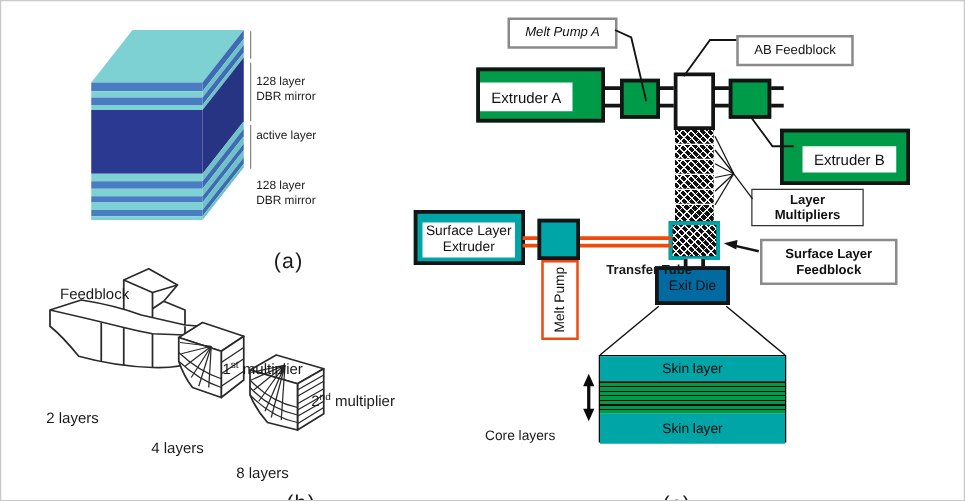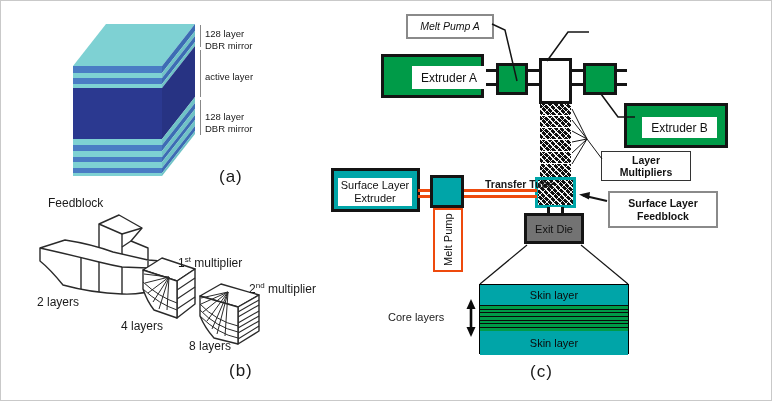--- a/index.html
+++ b/index.html
@@ -5,21 +5,21 @@
   html,body{margin:0;padding:0;background:#fff;}
   #figure{
     position:relative;width:772px;height:401px;background:#fff;
     border:1px solid #c9c9c9;box-sizing:border-box;overflow:hidden;
     font-family:"Liberation Sans", sans-serif;color:#111;
   }
   .abs{position:absolute;box-sizing:border-box;}
   svg{position:absolute;left:0;top:0;pointer-events:none;}
 
   
-  .txt{position:absolute;white-space:nowrap;color:#1a1a1a;}
+  .txt{position:absolute;white-space:nowrap;color:#1a1a1a;margin-top:32px;}
   .cap{font-size:17px;letter-spacing:1px;}
 
   
   .green{background:#009B48;}
   .teal{background:#00A5A8;}
   .blkborder{border:3px solid #141414;}
   .comp-label{
     position:absolute;background:#fff;display:flex;align-items:center;justify-content:center;
     text-align:center;font-size:12px;color:#111;
   }
@@ -150,21 +150,21 @@
   <div class="txt" style="left:120px;top:318px;font-size:12px;">4 layers</div>
   <div class="txt" style="left:188px;top:338px;font-size:12px;">8 layers</div>
   <div class="txt cap" style="left:228px;top:360px;">(b)</div>
 
   <div class="connector abs" style="left:480px;top:68px;width:18px;height:17px;"></div>
   <div class="connector abs" style="left:524px;top:68px;width:17px;height:17px;"></div>
   <div class="connector abs" style="left:568px;top:68px;width:17px;height:17px;"></div>
   <div class="connector abs" style="left:612px;top:68px;width:14px;height:17px;"></div>
 
   <div class="abs green blkborder" style="left:380px;top:53px;width:103px;height:44px;">
-    <div class="comp-label" style="left:28px;top:9px;width:74px;height:23px;">Extruder A</div>
+    <div class="comp-label" style="left:0;top:9px;width:74px;height:23px;">Extruder A</div>
   </div>
 
   <div class="abs green blkborder" style="left:495px;top:62px;width:32px;height:32px;"></div>
 
   <div class="abs blkborder" style="left:538px;top:57px;width:33px;height:46px;background:#fff;"></div>
 
   <div class="abs green blkborder" style="left:582px;top:62px;width:34px;height:32px;"></div>
 
   <div class="abs green blkborder" style="left:623px;top:55px;width:104px;height:45px;margin-top:47px;">
     <div class="comp-label" style="left:15px;top:11px;width:75px;height:21px;">Extruder B</div>
@@ -175,21 +175,21 @@
     <div class="hatch" style="position:absolute;left:0;top:12px;width:100%;height:11px;"></div>
     <div class="hatch" style="position:absolute;left:0;top:24px;width:100%;height:11px;"></div>
     <div class="hatch" style="position:absolute;left:0;top:36px;width:100%;height:11px;"></div>
     <div class="hatch" style="position:absolute;left:0;top:48px;width:100%;height:11px;"></div>
     <div class="hatch" style="position:absolute;left:0;top:60px;width:100%;height:13px;"></div>
   </div>
 
   <div class="abs hatch" style="left:534px;top:176px;width:41px;height:31px;border:3px solid #00A5A8;"></div>
 
   <div class="abs" style="left:546px;top:206px;width:17px;height:8px;background:#fff;border-left:3px solid #141414;border-right:3px solid #141414;"></div>
-  <div class="abs" style="left:523px;top:212px;width:60px;height:31px;background:#737373;border:3.5px solid #141414;display:flex;align-items:center;justify-content:center;font-size:11px;">Exit Die</div>
+  <div class="abs" style="left:523px;top:212px;width:60px;height:31px;background:#0369a1;border:3.5px solid #141414;display:flex;align-items:center;justify-content:center;font-size:11px;">Exit Die</div>
 
   <div class="abs" style="left:478px;top:283px;width:150px;height:70px;border:1px solid #000;">
     <div class="film-band teal" style="top:0;height:20px;">Skin layer</div>
     <div class="film-band core" style="top:20px;height:26px;"></div>
     <div class="film-band teal" style="top:46px;height:24px;">Skin layer</div>
   </div>
 
   <div class="abs teal" style="left:330px;top:167px;width:89px;height:44px;border:3.5px solid #141414;">
     <div class="comp-label" style="left:4px;top:7px;width:74px;height:28px;font-size:11px;line-height:13px;flex-direction:column;">
       <div>Surface Layer</div>
@@ -199,20 +199,21 @@
 
   <div class="tube" style="left:417px;top:188px;width:14px;"></div>
   <div class="tube" style="left:417px;top:194px;width:14px;"></div>
   <div class="tube" style="left:461px;top:188px;width:75px;"></div>
   <div class="tube" style="left:461px;top:194px;width:75px;"></div>
 
   <div class="abs teal blkborder" style="left:429px;top:174px;width:34px;height:33px;"></div>
   <div class="abs vtext" style="left:432px;top:207px;width:30px;height:64px;background:#fff;border:2px solid #EE4A0D;">Melt Pump</div>
 
   <div class="callout" style="left:405px;top:13px;width:84px;height:21px;font-style:italic;">Melt Pump A</div>
+  <div class="callout" style="left:588px;top:27px;width:90px;height:21px;">AB Feedblock</div>
   <div class="callout dark" style="left:600px;top:150px;width:88px;height:28px;font-weight:bold;flex-direction:column;">
     <div>Layer</div>
     <div>Multipliers</div>
   </div>
   <div class="callout" style="left:607px;top:190px;width:106px;height:33px;font-weight:bold;flex-direction:column;">
     <div>Surface Layer</div>
     <div>Feedblock</div>
   </div>
 
   <div class="txt" style="left:484px;top:177px;font-size:10.5px;font-weight:bold;">Transfer Tube</div>

